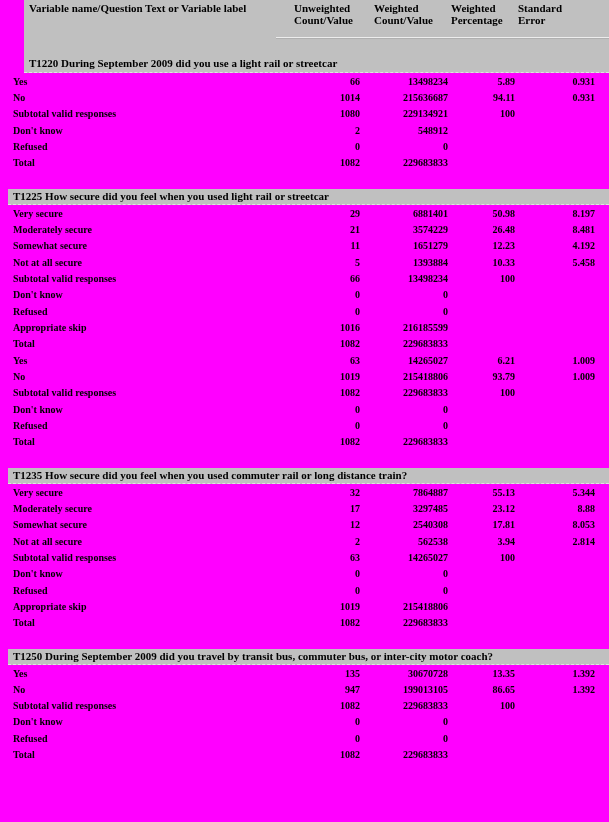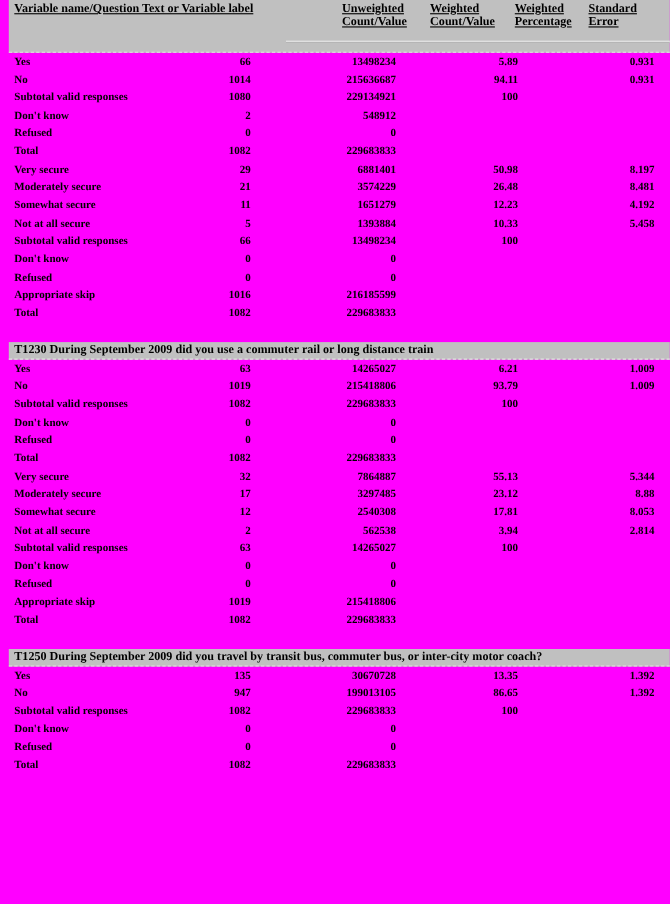--- a/index.html
+++ b/index.html
@@ -9,45 +9,44 @@
     height: 822px;
     background: #ff00ff;
     overflow: hidden;
     font-family: "Liberation Serif", "DejaVu Serif", serif;
     color: #000;
   }
   .table-wrap { width: 609px; }
 
   
   .top-panel {
-    margin-left: 8px;
-    height: 48px;
+    margin-left: 24px;
+    height: 73px;
     background: #c0c0c0;
     position: relative;
     border-bottom: 1px dashed #e2e2e2;
     box-sizing: border-box;
-    text-decoration: underline;
   }
   .col-headers {
     display: flex;
     padding-top: 3px;
     font-weight: bold;
     font-size: 11px;
     line-height: 11.5px;
   }
   .col-label {
     flex: 1;
     padding-left: 5px;
     text-align: left;
   }
   .col-num { }
   .w-unw { width: 80px; }
   .w-wgt { width: 77px; }
   .w-pct { width: 67px; }
-  .w-se  { width: 74px; padding-right: 0; }
+  .w-se  { width: 74px; padding-right: 17px; }
   .header-rule {
     position: absolute;
     left: 252px;
     right: 0;
     top: 37px;
     height: 1px;
     background: #ededed;
     border-bottom: 1px solid #b0b0b0;
   }
   .section-title {
@@ -69,21 +68,20 @@
     display: flex;
     align-items: center;
     padding-left: 5px;
   }
   .data-row {
     display: flex;
     align-items: center;
     height: 16.33px;
     font-weight: bold;
     font-size: 10px;
-    gap: 44px;
   }
   .cell-label {
     flex: 1;
     padding-left: 13px;
     text-align: left;
     white-space: nowrap;
     overflow: hidden;
   }
   .cell-num {
     text-align: right;
@@ -113,20 +111,21 @@
       <div class="col-num w-pct">
         <div>Weighted</div>
         <div>Percentage</div>
       </div>
       <div class="col-num w-se">
         <div>Standard</div>
         <div>Error</div>
       </div>
     </div>
     <div class="header-rule"></div>
+    <div class="section-title">T1220 During September 2009 did you use a light rail or streetcar</div>
   </div>
 
   <div id="sections-container">
       <div class="data-row">
         <div class="cell-label">Yes</div>
         <div class="cell-num c-unw">66</div>
         <div class="cell-num c-wgt">13498234</div>
         <div class="cell-num c-pct">5.89</div>
         <div class="cell-num c-se">0.931</div>
       </div>
@@ -158,20 +157,23 @@
         <div class="cell-num c-pct"></div>
         <div class="cell-num c-se"></div>
       </div>
       <div class="data-row">
         <div class="cell-label">Total</div>
         <div class="cell-num c-unw">1082</div>
         <div class="cell-num c-wgt">229683833</div>
         <div class="cell-num c-pct"></div>
         <div class="cell-num c-se"></div>
       </div>
+      <div class="section-bar">
+        <span class="section-title">T1225 How secure did you feel when you used light rail or streetcar</span>
+      </div>
       <div class="data-row">
         <div class="cell-label">Very secure</div>
         <div class="cell-num c-unw">29</div>
         <div class="cell-num c-wgt">6881401</div>
         <div class="cell-num c-pct">50.98</div>
         <div class="cell-num c-se">8.197</div>
       </div>
       <div class="data-row">
         <div class="cell-label">Moderately secure</div>
         <div class="cell-num c-unw">21</div>
@@ -221,23 +223,20 @@
         <div class="cell-num c-pct"></div>
         <div class="cell-num c-se"></div>
       </div>
       <div class="data-row">
         <div class="cell-label">Total</div>
         <div class="cell-num c-unw">1082</div>
         <div class="cell-num c-wgt">229683833</div>
         <div class="cell-num c-pct"></div>
         <div class="cell-num c-se"></div>
       </div>
-      <div class="section-bar">
-        <span class="section-title">T1230 During September 2009 did you use a commuter rail or long distance train</span>
-      </div>
       <div class="data-row">
         <div class="cell-label">Yes</div>
         <div class="cell-num c-unw">63</div>
         <div class="cell-num c-wgt">14265027</div>
         <div class="cell-num c-pct">6.21</div>
         <div class="cell-num c-se">1.009</div>
       </div>
       <div class="data-row">
         <div class="cell-label">No</div>
         <div class="cell-num c-unw">1019</div>
@@ -266,20 +265,23 @@
         <div class="cell-num c-pct"></div>
         <div class="cell-num c-se"></div>
       </div>
       <div class="data-row">
         <div class="cell-label">Total</div>
         <div class="cell-num c-unw">1082</div>
         <div class="cell-num c-wgt">229683833</div>
         <div class="cell-num c-pct"></div>
         <div class="cell-num c-se"></div>
       </div>
+      <div class="section-bar">
+        <span class="section-title">T1235 How secure did you feel when you used commuter rail or long distance train?</span>
+      </div>
       <div class="data-row">
         <div class="cell-label">Very secure</div>
         <div class="cell-num c-unw">32</div>
         <div class="cell-num c-wgt">7864887</div>
         <div class="cell-num c-pct">55.13</div>
         <div class="cell-num c-se">5.344</div>
       </div>
       <div class="data-row">
         <div class="cell-label">Moderately secure</div>
         <div class="cell-num c-unw">17</div>

